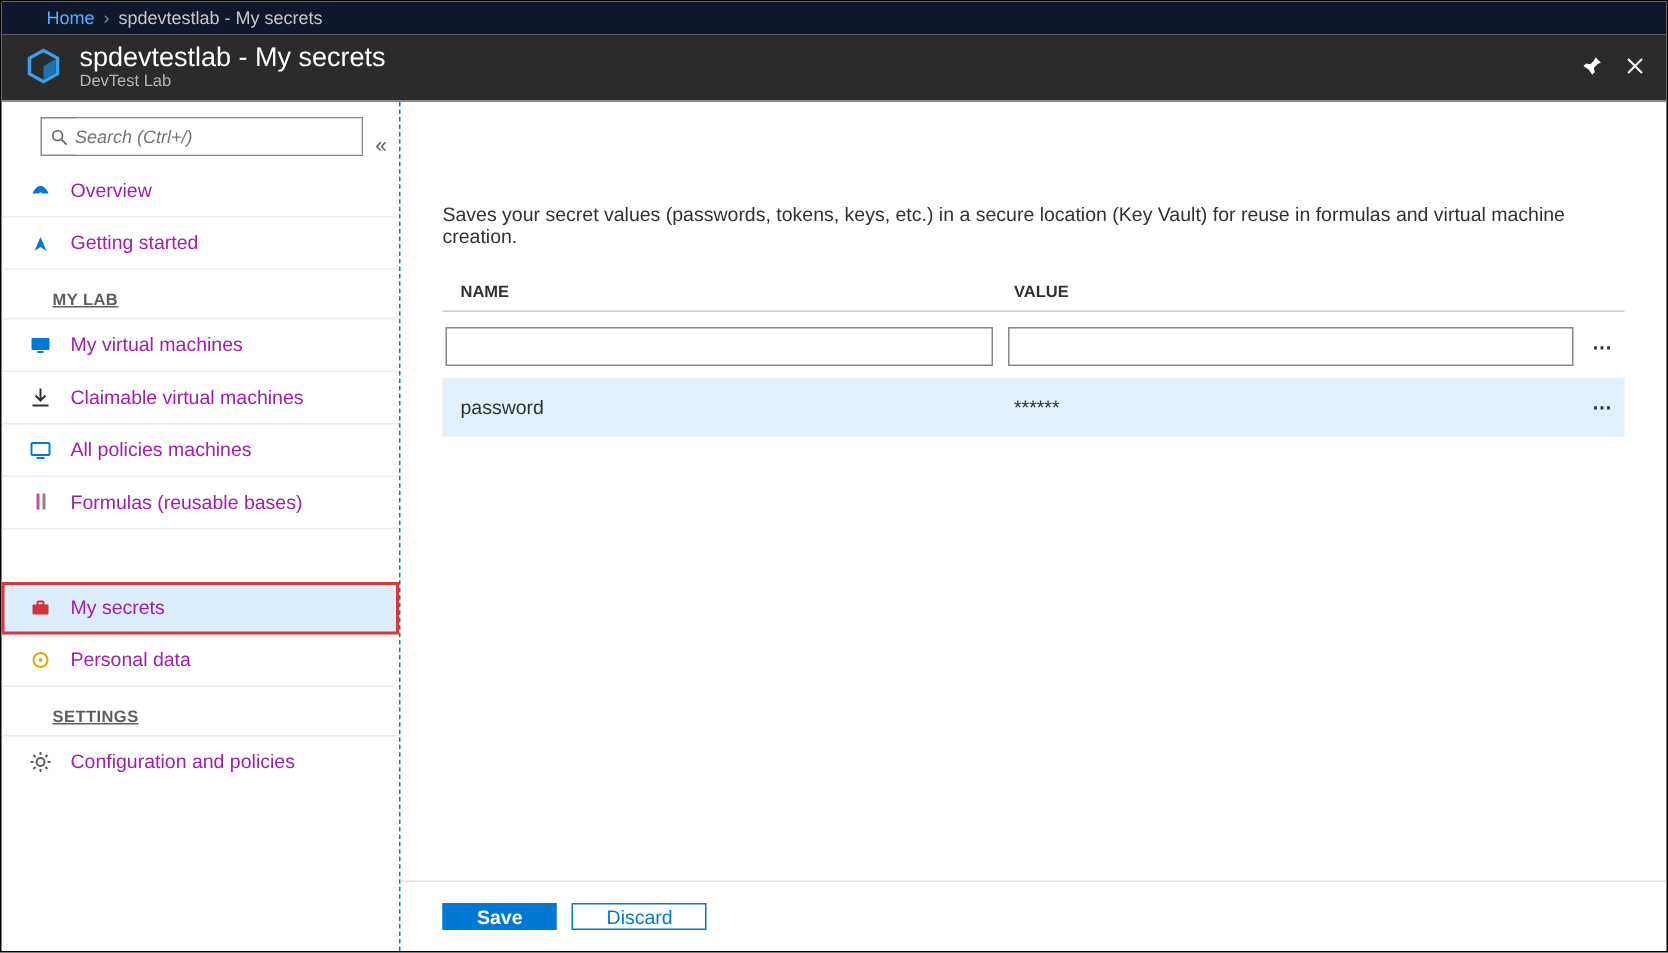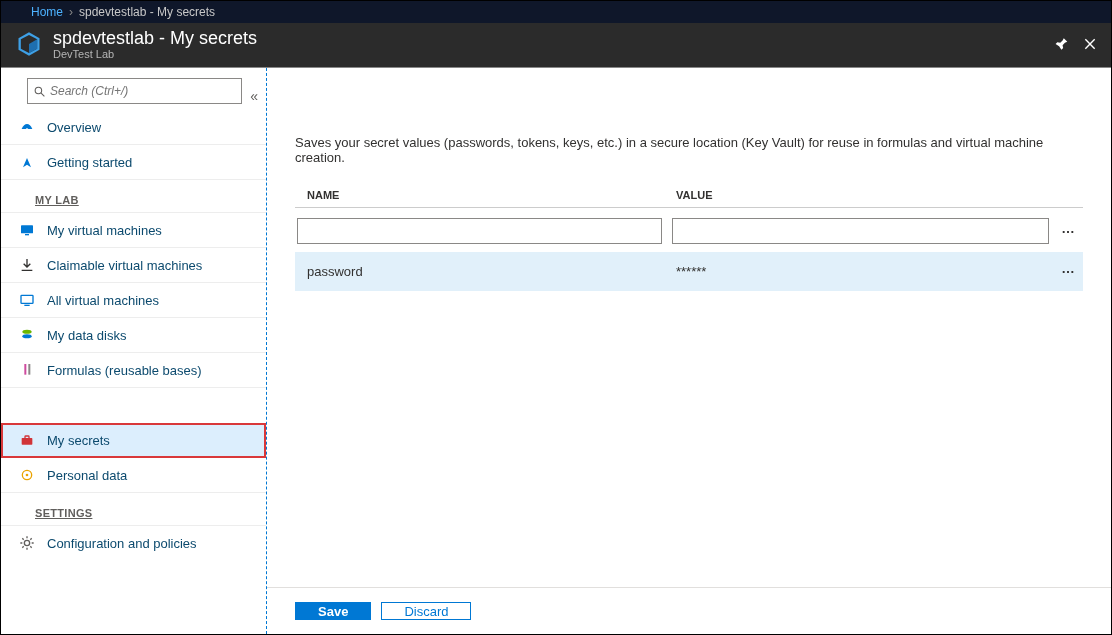--- a/index.html
+++ b/index.html
@@ -18,21 +18,21 @@
   
   .body { display: flex; height: calc(100% - 66px); border-top: 1px solid #888;}
   
   .sidebar { width: 266px; border-right: 1px dashed #0078d4; padding: 10px 0 10px 0; overflow-y: auto;}
   .search-row { display: flex; align-items: flex-end; padding: 0 8px 6px 26px; }
   .search-box { flex:1; display: flex; align-items: center; border: 1px solid #8a8886; height: 26px; background:#fff;}
   .search-box .sicon { width: 22px; display:flex; align-items:center; justify-content:center; color:#605e5c;}
   .search-box input { border: none; outline: none; font-size: 12px; font-style: italic; color: #605e5c; flex:1; height: 100%; padding-right:6px;}
   .collapse-icon { margin-left: 8px; color: #605e5c; cursor:pointer; font-size:14px;}
   
-  .nav-item { display: flex; align-items: center; padding: 9px 10px 9px 38px; font-size: 13px; color: #0c4a6e; cursor: pointer; border-bottom: 1px solid #ededed; position: relative;}
+  .nav-item { display: flex; align-items: flex-start; padding: 9px 10px 9px 38px; font-size: 13px; color: #a21caf; cursor: pointer; border-bottom: 1px solid #ededed; position: relative;}
   .nav-item .nicon { width: 16px; height:16px; margin-right: 12px; display:flex; align-items:center; justify-content:center; margin-left:-20px;}
   .nav-item.selected { background: #dceefd; }
   .nav-item.highlighted { outline: 2px solid #d9383a; outline-offset: -2px; margin-top: 35px;}
   
   .nav-group-label { padding: 14px 10px 6px 34px; font-size: 11px; color: #605e5c; font-weight: 600; letter-spacing: 0.3px; border-bottom: 1px solid #ededed; text-decoration: underline;}
   
   .main { flex: 1; display: flex; flex-direction: column; padding: 0; position:relative;}
   .main-content { padding: 22px 28px 0 28px; flex:1; overflow:auto;margin-top:45px;}
   .desc { font-size: 13px; color: #323130; margin-bottom: 18px; }
   
@@ -145,30 +145,21 @@
         </span>
       <span>Claimable virtual machines</span>
     </div>
     <div class="nav-item">
       <span class="nicon">
           <svg width="16" height="16" viewBox="0 0 24 24">
             <rect x="3" y="5" width="18" height="12" rx="1" fill="none" stroke="#0078d4" stroke-width="2"></rect>
             <line x1="8" y1="20" x2="16" y2="20" stroke="#0078d4" stroke-width="2"></line>
           </svg>
         </span>
-      <span>All virtual machines</span>
-    </div>
-    <div class="nav-item">
-      <span class="nicon">
-          <svg width="16" height="16" viewBox="0 0 24 24">
-            <ellipse cx="12" cy="7" rx="7" ry="3" fill="#6bb700"></ellipse>
-            <ellipse cx="12" cy="14" rx="7" ry="3" fill="#0078d4"></ellipse>
-          </svg>
-        </span>
-      <span>My data disks</span>
+      <span>All policies machines</span>
     </div>
     <div class="nav-item">
       <span class="nicon">
           <svg width="16" height="16" viewBox="0 0 24 24">
             <rect x="8" y="3" width="3" height="16" fill="#ce4b9e"></rect>
             <rect x="14" y="3" width="3" height="16" fill="#8a8886"></rect>
           </svg>
         </span>
       <span>Formulas (reusable bases)</span>
     </div>

